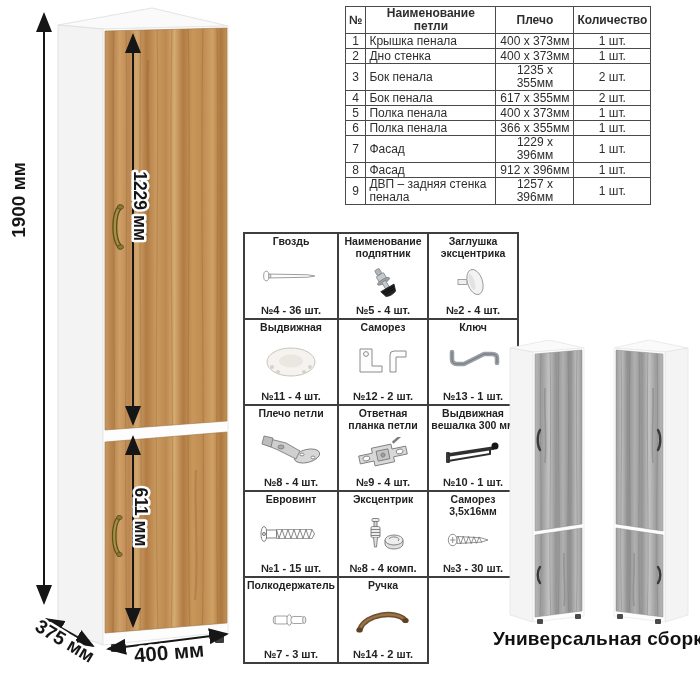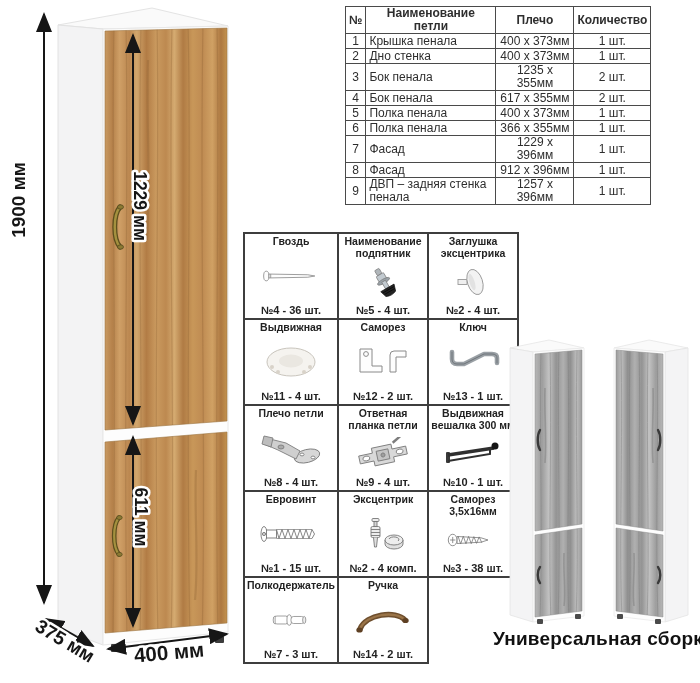--- a/index.html
+++ b/index.html
@@ -373,38 +373,38 @@
               <line x1="23" y1="12.5" x2="32" y2="12.5"></line>
                     <line x1="23" y1="15.5" x2="32" y2="15.5"></line>
                     <line x1="23" y1="18.5" x2="32" y2="18.5"></line>
               <path d="M25.5,20.5 L26.5,30 L28.5,30 L29.5,20.5" fill="#e0e0e0"></path>
               <path d="M37,23 L37,27 A9,5 0 0 0 55,27 L55,23" fill="#e0e0e0"></path>
               <ellipse cx="46" cy="23" rx="9" ry="5"></ellipse>
               <path d="M41,22 A5,2.6 0 1 1 50,24" fill="none"></path>
                   </g>
                 </svg>
           </div>
-          <div class="hw-count">№2 - 4 комп.</div>
+          <div class="hw-count">№8 - 4 комп.</div>
         </div>
           </td>
         <td>
             <div class="hw-cell">
           <div class="hw-title">Саморез 3,5х16мм</div>
           <div class="hw-icon">
             <svg width="70" height="30" viewBox="0 0 70 34">
                   <g fill="#fff" stroke="#777" stroke-width="0.9">
               <ellipse cx="12" cy="17" rx="5" ry="6.5"></ellipse>
               <line x1="9" y1="17" x2="15" y2="17"></line>
                     <line x1="12" y1="13.5" x2="12" y2="20.5"></line>
               <path d="M17,13 L44,14.5 L52,17 L44,19.5 L17,21 Z"></path>
               <path d="M18,12.5 L21,21.5 L24,12.7 L27,21.3 L30,12.9 L33,21.1 L36,13.2 L39,20.8 L42,13.5 L45,20.2" fill="none"></path>
                   </g>
                 </svg>
           </div>
-          <div class="hw-count">№3 - 38 шт.</div>
+          <div class="hw-count">№3 - 30 шт.</div>
         </div>
           </td>
       </tr>
       <tr>
         <td>
             <div class="hw-cell">
           <div class="hw-title">Полкодержатель</div>
           <div class="hw-icon">
             <svg width="70" height="30" viewBox="0 0 70 34">
                   <g fill="#fff" stroke="#888" stroke-width="0.9">

